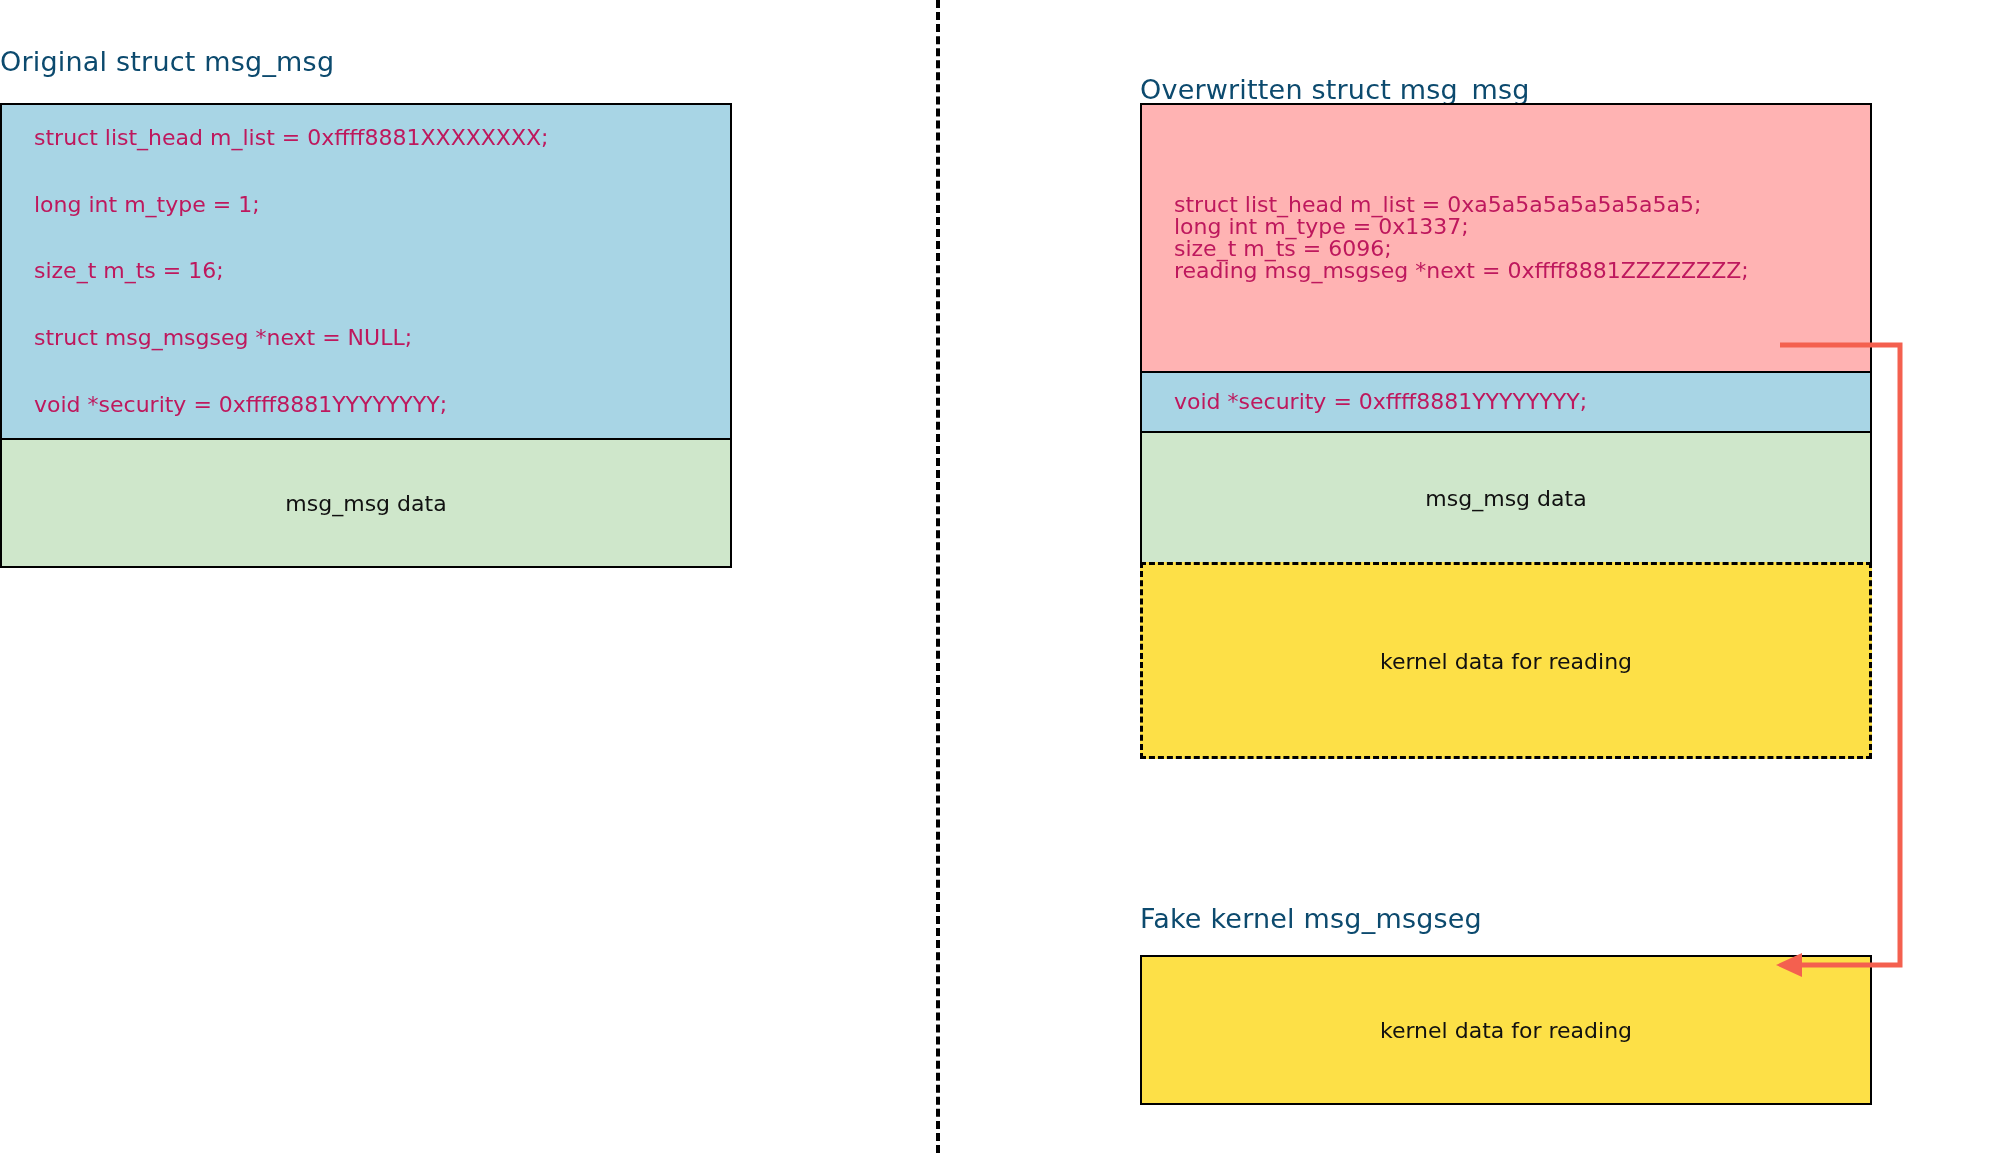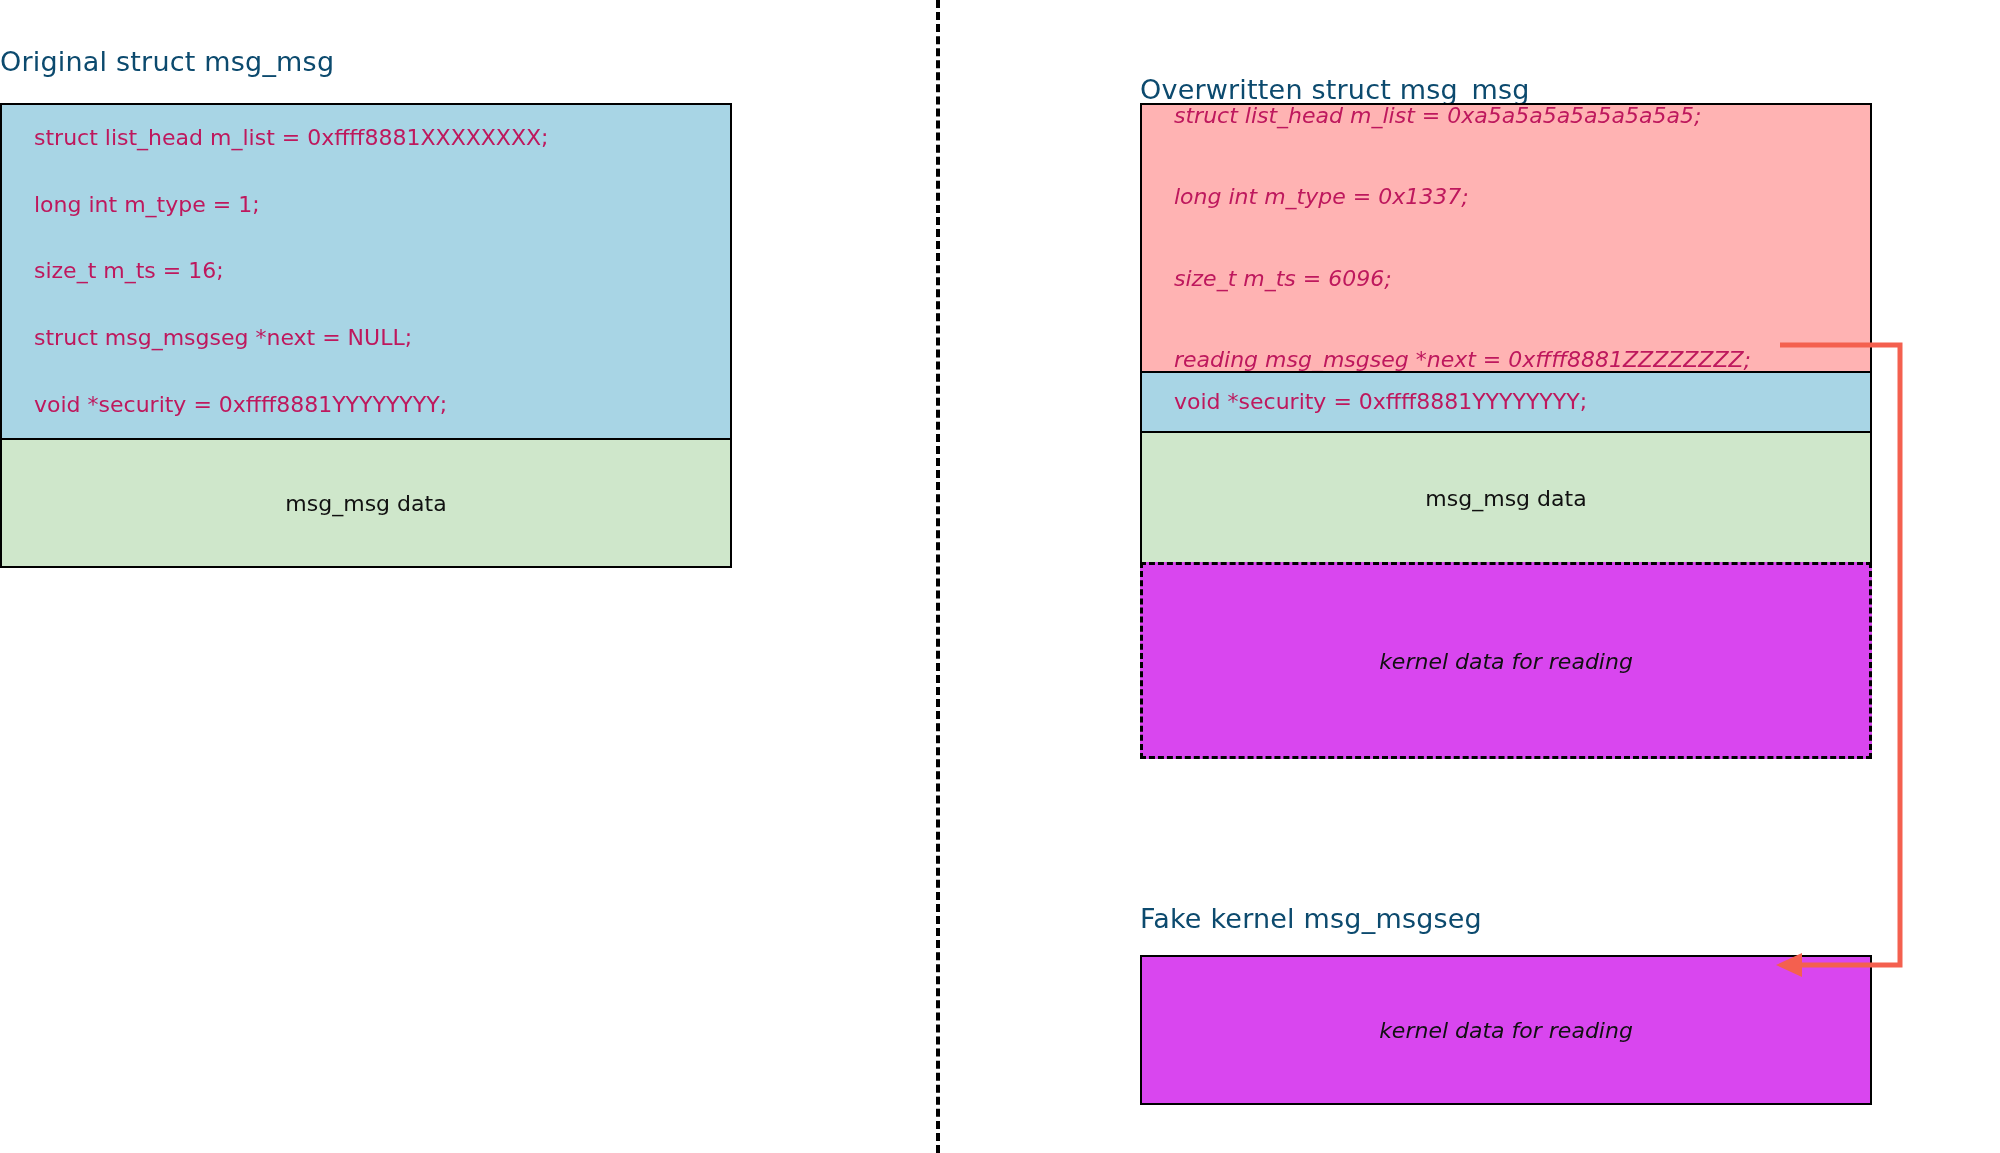--- a/index.html
+++ b/index.html
@@ -73,39 +73,39 @@
     text-align: center;
     font-size: 22px;
     color: #111111;
     white-space: nowrap;
   }
 
   
   .c-blue   { background: #a8d5e5; }
   .c-red    { background: #ffb3b3; }
   .c-green  { background: #cfe7cb; }
-  .c-orange { background: #d946ef; font-style: italic; }
+  .c-orange { background: #fde047; }
 
   
   #left-header { left: 0px;  top: 103px; width: 732px; height: 337px; }
   #left-data   { left: 0px;  top: 438px; width: 732px; height: 130px; }
 
   
   #ow-header   { left: 1140px; top: 103px; width: 732px; height: 270px; }
   #ow-security { left: 1140px; top: 371px; width: 732px; height: 62px; }
   #ow-data     { left: 1140px; top: 431px; width: 732px; height: 133px; }
   #ow-kernel   { left: 1140px; top: 562px; width: 732px; height: 197px;
                  border: 3.5px dashed #000000; }
 
   
   #fake-seg    { left: 1140px; top: 955px; width: 732px; height: 150px; }
 
   
   #left-header .rows { justify-content: space-around; }
-  #ow-header  .rows  { justify-content: space-between; font-style: italic; }
+  #ow-header  .rows  { justify-content: center; }
   #ow-security .rows { justify-content: center; }
 
   
   .arrow-svg {
     position: absolute;
     left: 1780px;
     top: 320px;
     width: 220px;
     height: 700px;
     overflow: visible;

